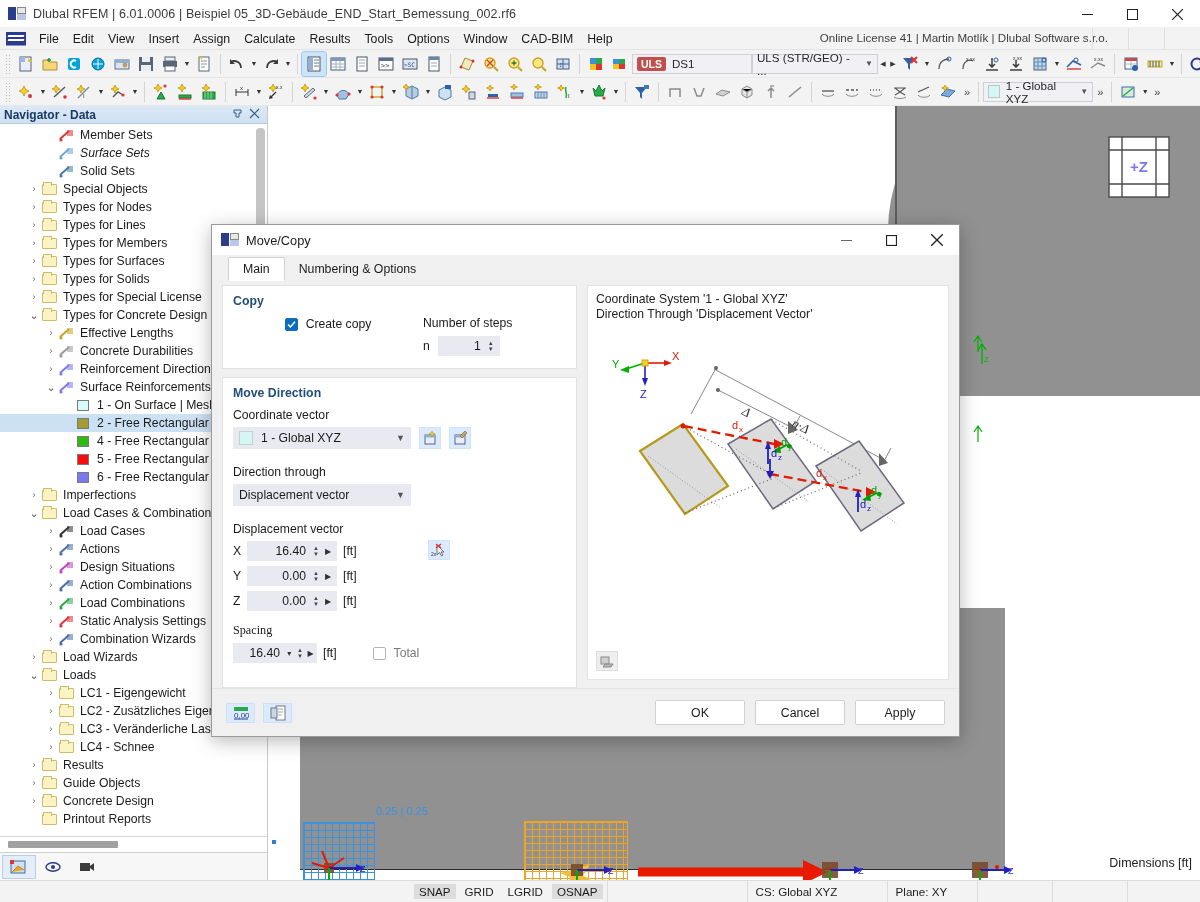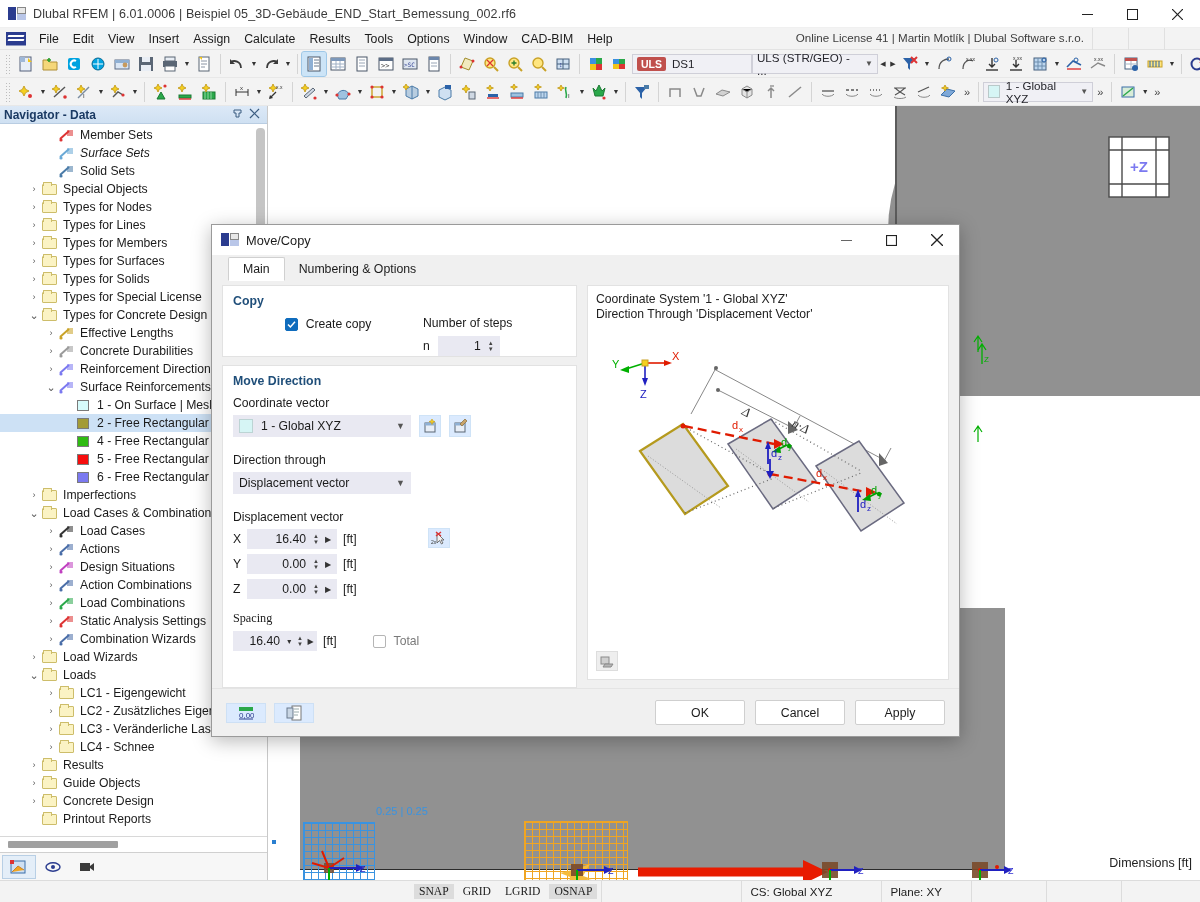--- a/index.html
+++ b/index.html
@@ -32,21 +32,21 @@
   .menubar{
     height:22px; background:#f3f3f3; display:flex; align-items:center; position:relative;
     border-bottom:1px solid #e3e3e3;
   }
   .menu-logo{ width:20px;height:14px;margin:0 6px 0 6px; position:relative; flex:0 0 auto;}
   .menu-logo .l1{position:absolute;left:0;top:0;width:20px;height:14px;background:#2b3c8f;
      clip-path: polygon(0 0,100% 0,100% 100%,0 100%);}
   .menu-logo .l2{position:absolute;left:2px;top:3px;width:16px;height:2px;background:#fff;transform:skewX(-20deg);}
   .menu-logo .l3{position:absolute;left:2px;top:7px;width:16px;height:2px;background:#fff;transform:skewX(-20deg);}
   .menu-item{ padding:2px 7px; font-size:12.3px; color:#1b1b1b; white-space:nowrap;}
-  .license{ position:absolute; right:116px; top:3px; font-size:11.6px; color:#3d3d3d;}
+  .license{ position:absolute; right:92px; top:3px; font-size:11.6px; color:#3d3d3d;}
   .menu-right-sep{ position:absolute; right:0; top:0; height:22px; display:flex;}
   .menu-right-sep div{ width:36px; border-left:1px solid #e0e0e0; height:22px;}
 
   
   .toolbar{ height:28px; background:#f3f3f3; display:flex; align-items:center;
             border-bottom:1px solid #e8e8e8; position:relative; padding-left:2px;}
   .grip{ width:6px; height:20px; margin:0 3px;
         background-image:radial-gradient(circle, #bdbdbd 1px, transparent 1px);
         background-size:3px 3px; flex:0 0 auto;}
   .tbtn{ width:24px;height:24px; display:flex;align-items:center;justify-content:center;
@@ -144,21 +144,21 @@
      font-size:12.2px; color:#1b1b1b;}
   .sel-box .cv{ margin-left:auto; font-size:9px; color:#555;}
   .sel-box .sw{ width:14px;height:14px;background:#d6f5f5;border:1px solid #bcd4d4;margin-right:8px;}
   .mini-btn{ width:22px;height:22px;background:#dbeafe;border:1px solid #cfe3f7;display:flex;
      align-items:center;justify-content:center;}
   .right-col{ flex:1; background:#fff; border:1px solid #e2e2e2; position:relative; margin-top:4px; margin-bottom:8px;}
   .preview-txt{ position:absolute; left:8px; top:6px; font-size:12.2px; color:#222; line-height:15px;}
   .dlg-foot{ height:48px; background:#f0f0f0; display:flex; align-items:center; padding:0 14px;
     position:relative; border-top:1px solid #e4e4e4;}
   .foot-icons{ display:flex; gap:8px;}
-  .fbtn{ width:40px;height:20px; background:#dbeafe; border:1px solid #cde0f5;
+  .fbtn{ width:29px;height:20px; background:#dbeafe; border:1px solid #cde0f5;
     display:flex;align-items:center;justify-content:center; font-size:8px;}
   .dbtns{ margin-left:auto; display:flex; gap:10px;}
   .dbtn{ width:90px;height:25px; background:#fff; border:1px solid #cfcfcf; border-radius:2px;
     font-size:12.3px; color:#1b1b1b; display:flex;align-items:center;justify-content:center;}
 
   
   .status{ position:absolute; left:0; bottom:0; right:0; height:22px; background:#f3f3f3;
     border-top:1px solid #dcdcdc; display:flex; align-items:center; font-size:11.6px; color:#1b1b1b;}
   .st-cell{ height:22px; display:flex; align-items:center; padding:0 8px; border-right:1px solid #dcdcdc;}
   .st-tog{ padding:1px 5px; margin:0 2px; font-size:11.6px;}
@@ -1212,21 +1212,21 @@
 
     <div class="tabs">
       <div class="tab on">Main</div>
       <div class="tab">Numbering &amp; Options</div>
     </div>
 
     <div class="dlg-body">
 
       <div class="left-col">
 
-        <div class="panel" style="height:72px;">
+        <div class="panel" style="height:84px;">
           <div class="ptitle">Copy</div>
           <div style="display:flex; align-items:flex-start;">
             <div style="flex:0 0 190px; padding-top:1px;">
               <label style="display:flex;align-items:center;justify-content:center;">
                 <span class="chk">
                   <svg width="9" height="9" viewBox="0 0 9 9">
                       <path d="M1 4.5 L3.4 7 L8 1.8" fill="none" stroke="#fff" stroke-width="1.5"></path>
                     </svg>
                 </span>
                 <span class="lbl">Create copy</span>
@@ -1458,21 +1458,21 @@
         <div class="dbtn">OK</div>
         <div class="dbtn">Cancel</div>
         <div class="dbtn">Apply</div>
       </div>
     </div>
   </div>
 </div>
 
 <div class="status">
   <div class="st-cell" style="width:410px;border-right:none;"></div>
-  <div class="st-cell" style="border-right:1px solid #dcdcdc;padding:0 2px;font-family:Liberation Serif, serif;">
+  <div class="st-cell" style="border-right:1px solid #dcdcdc;padding:0 2px;">
     <span class="st-tog on">SNAP</span>
     <span class="st-tog">GRID</span>
     <span class="st-tog">LGRID</span>
     <span class="st-tog on">OSNAP</span>
   </div>
   <div class="st-cell" style="width:140px;"></div>
   <div class="st-cell" style="width:140px;">CS: Global XYZ</div>
   <div class="st-cell" style="width:90px;">Plane: XY</div>
   <div class="st-cell" style="width:75px;"></div>
   <div class="st-cell" style="width:75px;"></div>

